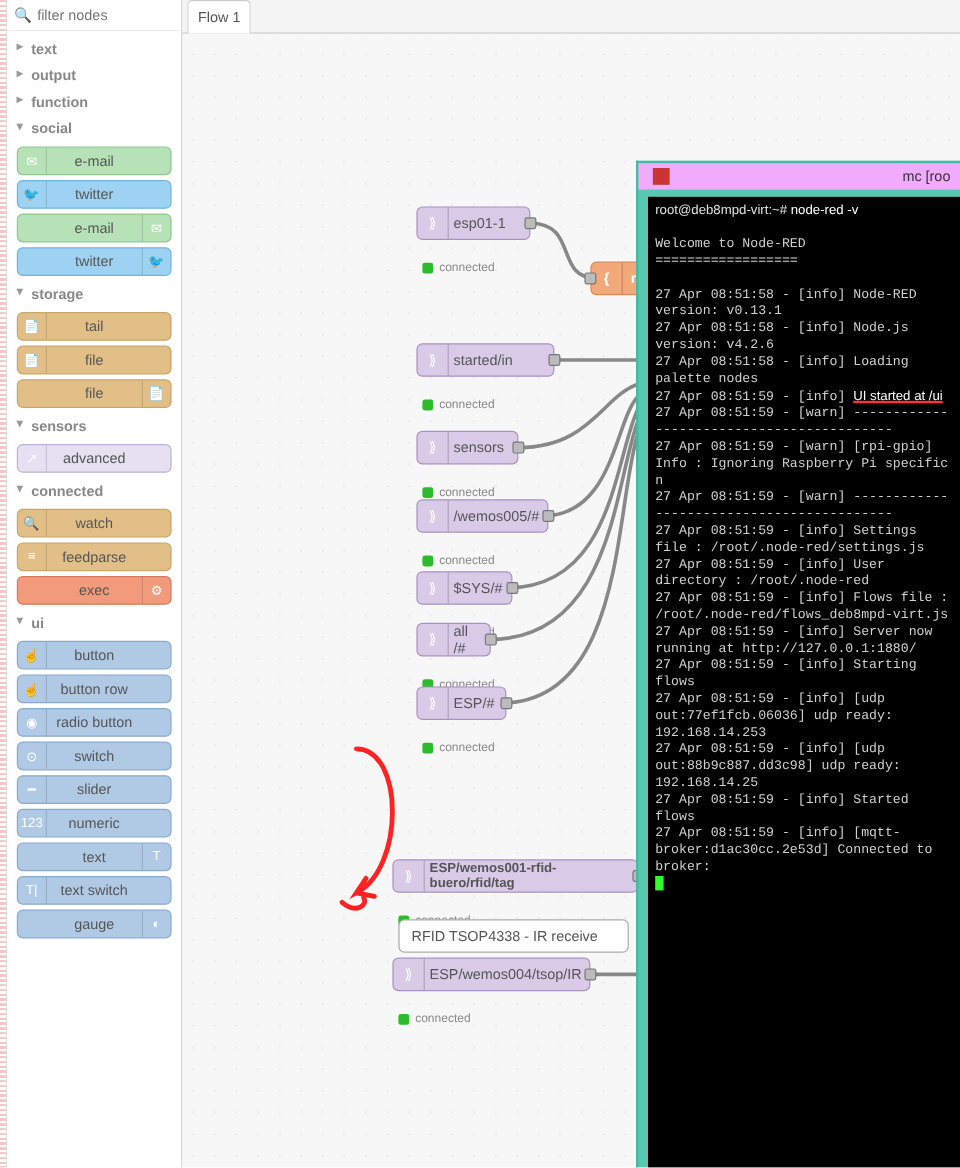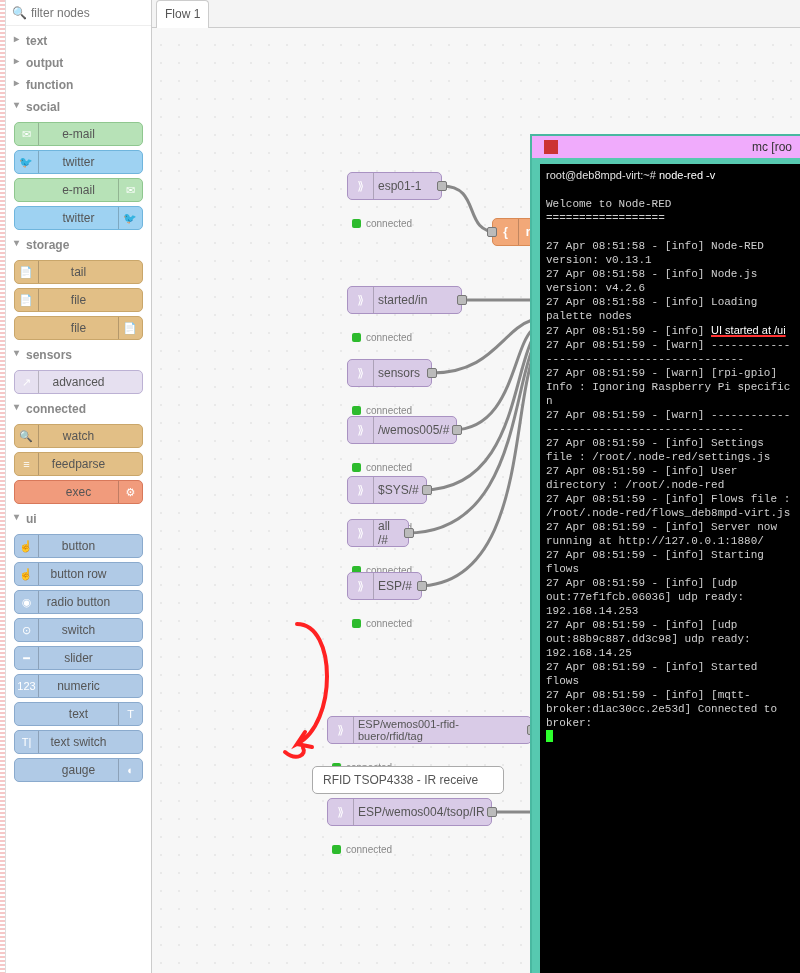--- a/index.html
+++ b/index.html
@@ -220,26 +220,26 @@
 
     <div class="fnode c-purp" style="left:195px;top:572px;width:75px;">
       <div class="nic">⟫</div>
       <span>ESP/#</span>
       <div class="port right"></div>
       <div class="status">connected</div>
     </div>
 
     <div class="fnode c-purp" style="left:175px;top:716px;width:205px;">
       <div class="nic">⟫</div>
-      <span style="font-size:11px;">ESP/wemos001-rfid-buero/rfid/tag</span>
-      <div class="port right"></div>
-      <div class="status">connected</div>
-    </div>
-
-    <div class="fnode c-grey" style="left:160px;top:766px;width:192px;padding-left:10px;">
+      <span style="font-size:11px;font-weight:bold;">ESP/wemos001-rfid-buero/rfid/tag</span>
+      <div class="port right"></div>
+      <div class="status">connected</div>
+    </div>
+
+    <div class="fnode c-grey" style="left:180px;top:766px;width:192px;padding-left:10px;">
       <span>RFID TSOP4338 - IR receive</span>
     </div>
     <div class="fnode c-purp" style="left:175px;top:798px;width:165px;">
       <div class="nic">⟫</div>
       <span>ESP/wemos004/tsop/IR</span>
       <div class="port right"></div>
       <div class="status">connected</div>
     </div>
 
     <svg class="scrawl" style="left:125px;top:614px;width:80px;height:160px;">

